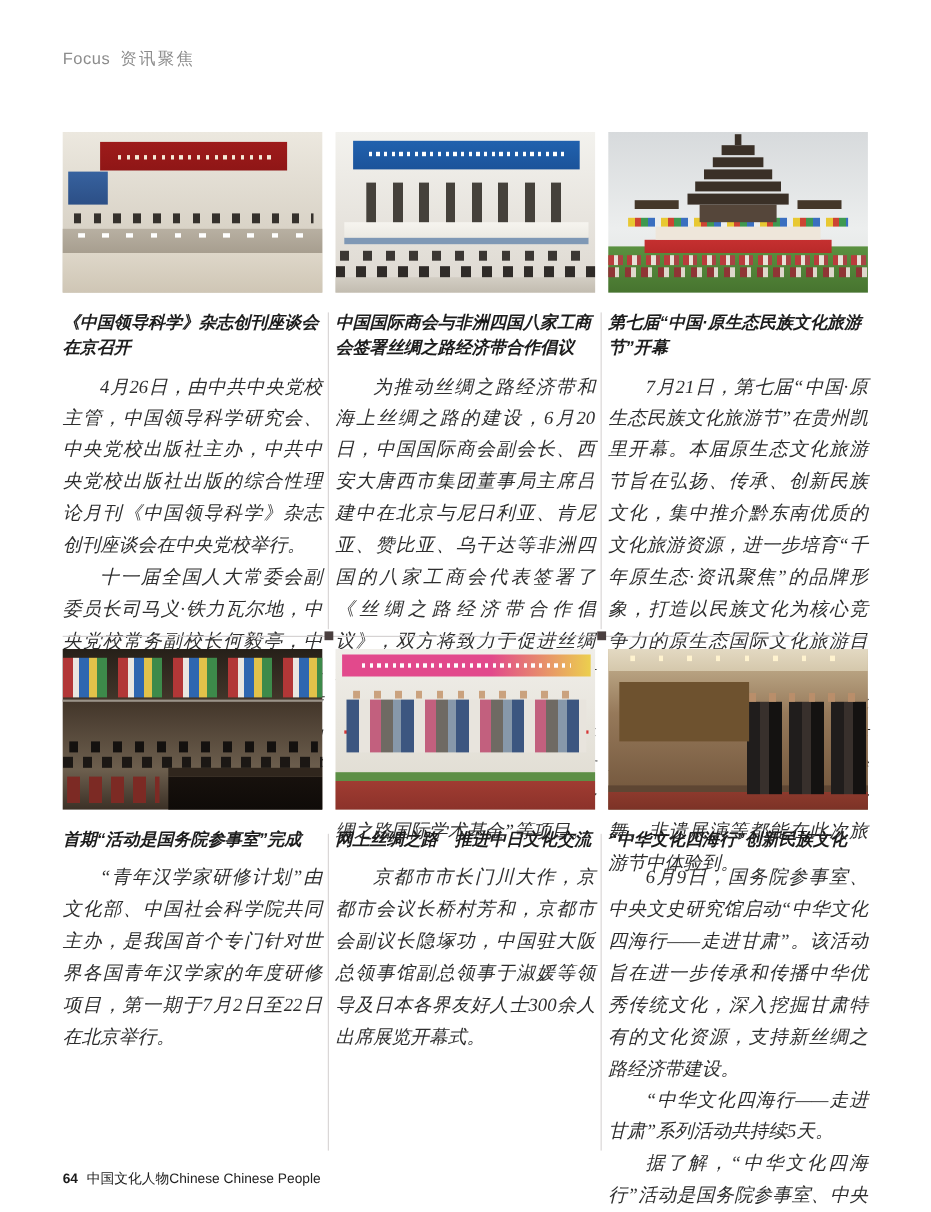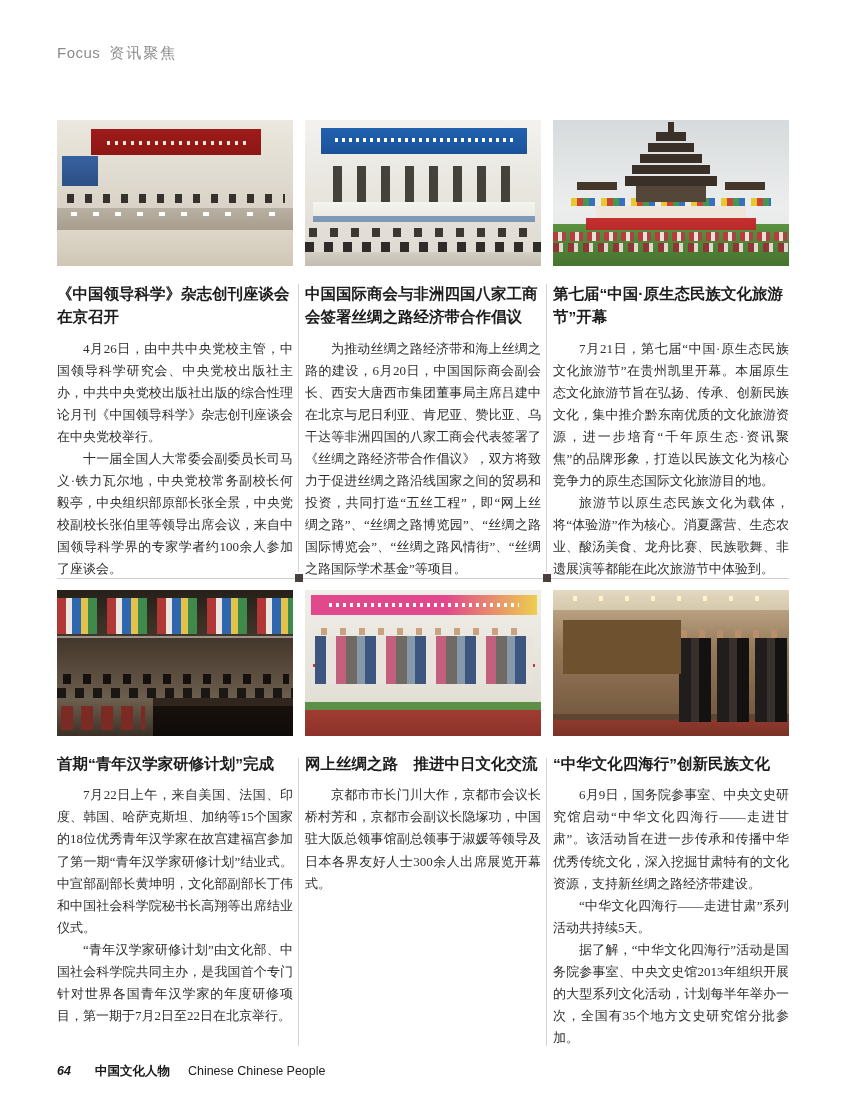--- a/index.html
+++ b/index.html
@@ -5,40 +5,40 @@
   html,body { margin:0; padding:0; }
   body { width:846px; height:1102px; background:#ffffff; font-family:"Liberation Sans", sans-serif; }
   .page { position:relative; width:836px; height:1102px; background:#ffffff; overflow:hidden; }
 
   .header { position:absolute; left:57px; top:44px; font-size:15px; color:#8c8c8c; letter-spacing:0.5px; }
   .header .cn { margin-left:9px; letter-spacing:2px; }
 
   .row { position:absolute; left:57px; width:732px; display:flex; gap:12px; }
   .row1 { top:120px; }
   .row2 { top:590px; }
-  .cell { width:236px; }
+  .cell { width:236px;font-style:italic; }
 
   .photo { width:236px; height:146px; overflow:hidden; }
 
   h2.title { margin:16px 0 9px 0; font-size:15.5px; font-weight:bold; color:#1c1c1c; line-height:1.5; font-family:"Liberation Sans", sans-serif; }
-  .body p { margin:0; font-size:13px; line-height:1.7; color:#2e2e2e; text-align:justify; text-indent:2em; font-family:"Liberation Serif","DejaVu Serif",serif; }
+  .body p { margin:0; font-size:17px; line-height:1.7; color:#2e2e2e; text-align:justify; text-indent:2em; font-family:"Liberation Serif","DejaVu Serif",serif; }
 
   .vsep { position:absolute; width:1px; background:#d6d3d3; }
   .v1 { left:298px; top:284px; height:288px; }
   .v2 { left:546px; top:284px; height:288px; }
   .v3 { left:298px; top:758px; height:288px; }
   .v4 { left:546px; top:758px; height:288px; }
   .hsep { position:absolute; left:57px; top:578px; width:732px; height:1px; background:#d2cfcf; }
   .sq { position:absolute; width:8px; height:8px; top:574px; background:#4a3f3f; }
   .sq1 { left:295px; }
   .sq2 { left:543px; }
 
   .footer { position:absolute; left:57px; top:1063px; font-size:12.5px; color:#1a1a1a; }
-  .footer .num { font-weight:bold; margin-right:24px;font-style:italic; }
-  .footer .cn { font-weight:bold; margin-right:18px; }
+  .footer .num { font-weight:bold; margin-right:8px; }
+  .footer .cn { font-weight:normal; margin-right:0; }
   .footer .en { font-weight:normal; color:#222; }
 
   
   .p1 { background:
     repeating-linear-gradient(90deg,#f5e9d7 0 3px, transparent 3px 8px) 50px 21px / 140px 4px no-repeat,
     linear-gradient(#9e1b1b,#8f1616) 34px 9px / 170px 26px no-repeat,
     linear-gradient(#37629f,#2c4f86) 5px 36px / 36px 30px no-repeat,
     repeating-linear-gradient(90deg,#35312c 0 7px, transparent 7px 18px) 10px 74px / 218px 9px no-repeat,
     repeating-linear-gradient(90deg,#ffffff 0 6px, transparent 6px 22px) 14px 92px / 210px 4px no-repeat,
     linear-gradient(#b8b0a2,#a79e8f) 0 88px / 238px 22px no-repeat,
@@ -151,23 +151,22 @@
   <div class="sq sq2"></div>
   <div class="vsep v1"></div>
   <div class="vsep v2"></div>
   <div class="vsep v3"></div>
   <div class="vsep v4"></div>
 
   <div class="row row2">
 
     <article class="cell">
       <div class="photo p4"></div>
-      <h2 class="title">首期“青年汉学家研修计划”完成</h2>
+      <h2 class="title">首期“活动是国务院参事室”完成</h2>
       <div class="body">
-        <p>7月22日上午，来自美国、法国、印度、韩国、哈萨克斯坦、加纳等15个国家的18位优秀青年汉学家在故宫建福宫参加了第一期“青年汉学家研修计划”结业式。中宣部副部长黄坤明，文化部副部长丁伟和中国社会科学院秘书长高翔等出席结业仪式。</p>
         <p>“青年汉学家研修计划”由文化部、中国社会科学院共同主办，是我国首个专门针对世界各国青年汉学家的年度研修项目，第一期于7月2日至22日在北京举行。</p>
       </div>
     </article>
 
     <article class="cell">
       <div class="photo p5"></div>
       <h2 class="title">网上丝绸之路　推进中日文化交流</h2>
       <div class="body">
         <p>京都市市长门川大作，京都市会议长桥村芳和，京都市会副议长隐塚功，中国驻大阪总领事馆副总领事于淑媛等领导及日本各界友好人士300余人出席展览开幕式。</p>
       </div>

